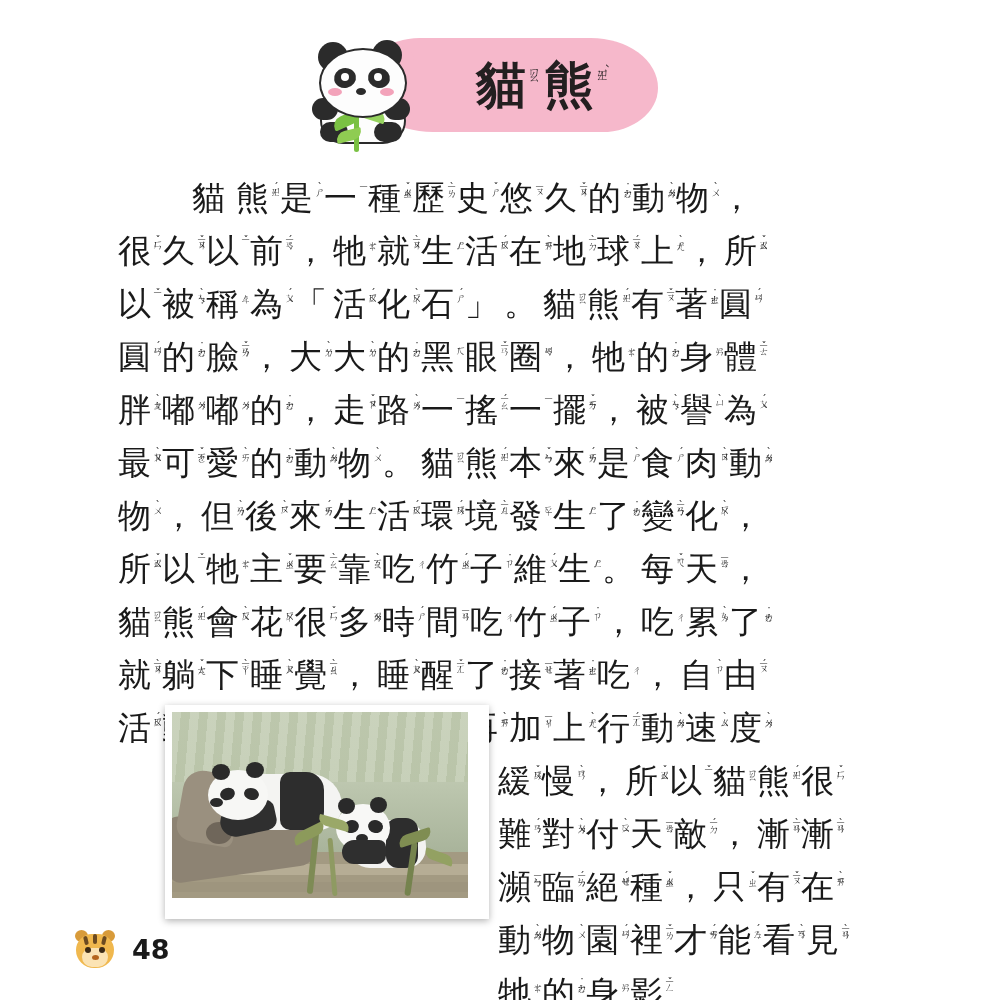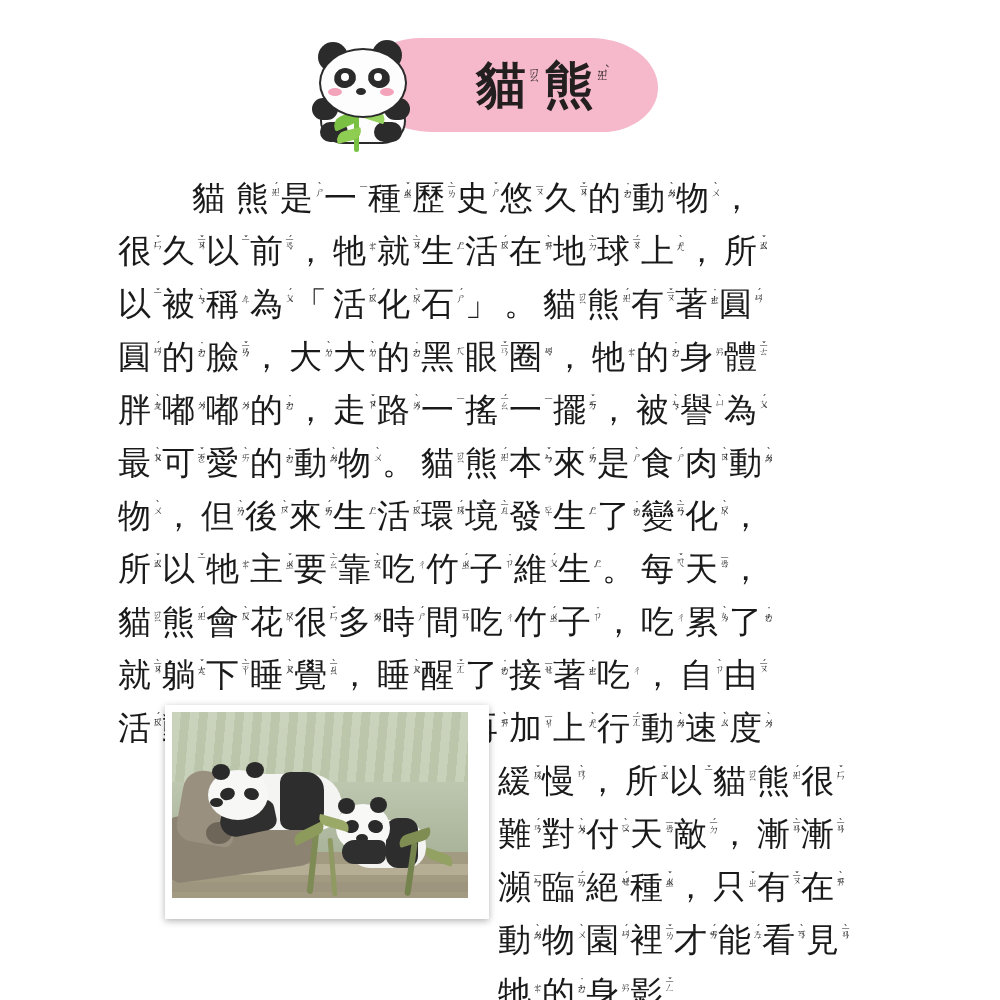--- a/index.html
+++ b/index.html
@@ -543,14 +543,29 @@
       <div class="ph ph-bam1"></div>
       <div class="ph ph-bam2"></div>
       <div class="ph ph-bam3"></div>
       <div class="ph ph-lf1"></div>
       <div class="ph ph-lf2"></div>
       <div class="ph ph-lf3"></div>
       <div class="ph ph-lf4"></div>
     </div>
   </div>
 
+  <div class="footer">
+    <div class="tiger-icon">
+      <div class="tg tg-ear-l"></div>
+      <div class="tg tg-ear-r"></div>
+      <div class="tg tg-head"></div>
+      <div class="tg tg-str1"></div>
+      <div class="tg tg-str2"></div>
+      <div class="tg tg-str3"></div>
+      <div class="tg tg-face"></div>
+      <div class="tg tg-eye-l"></div>
+      <div class="tg tg-eye-r"></div>
+      <div class="tg tg-nose"></div>
+    </div>
+    <div class="page-number">48</div>
+  </div>
 
 </div>
 
 </body></html>

